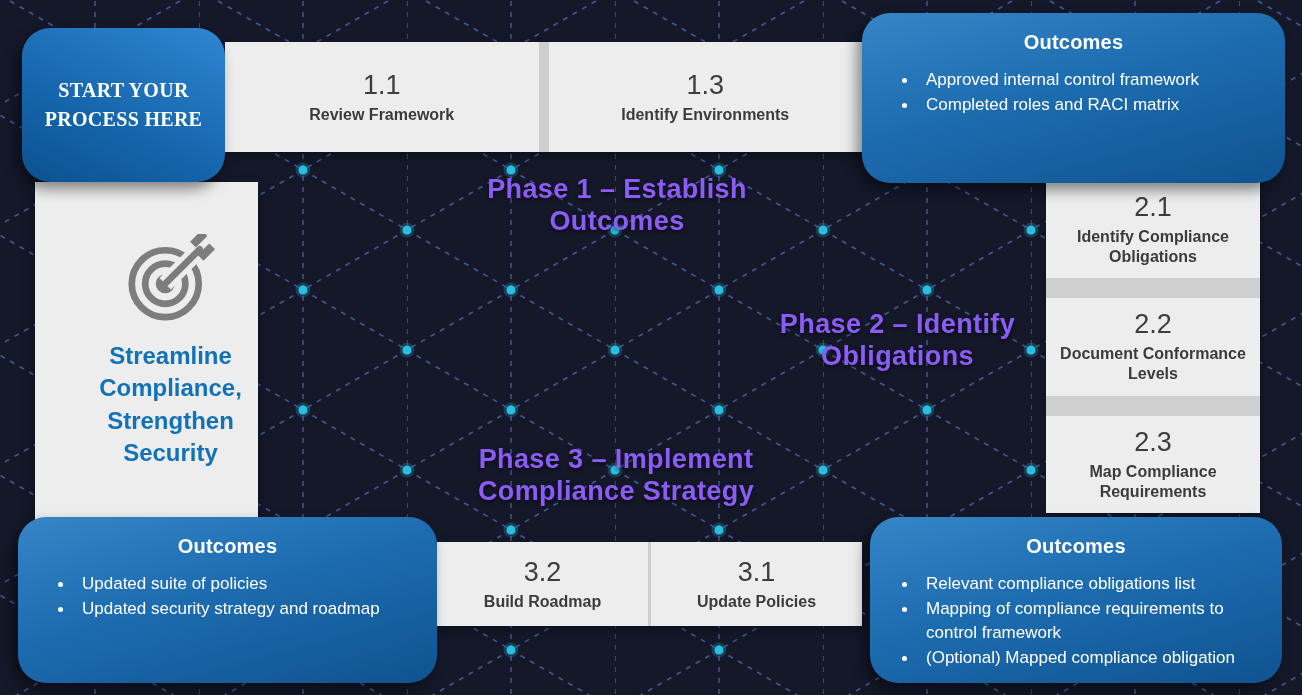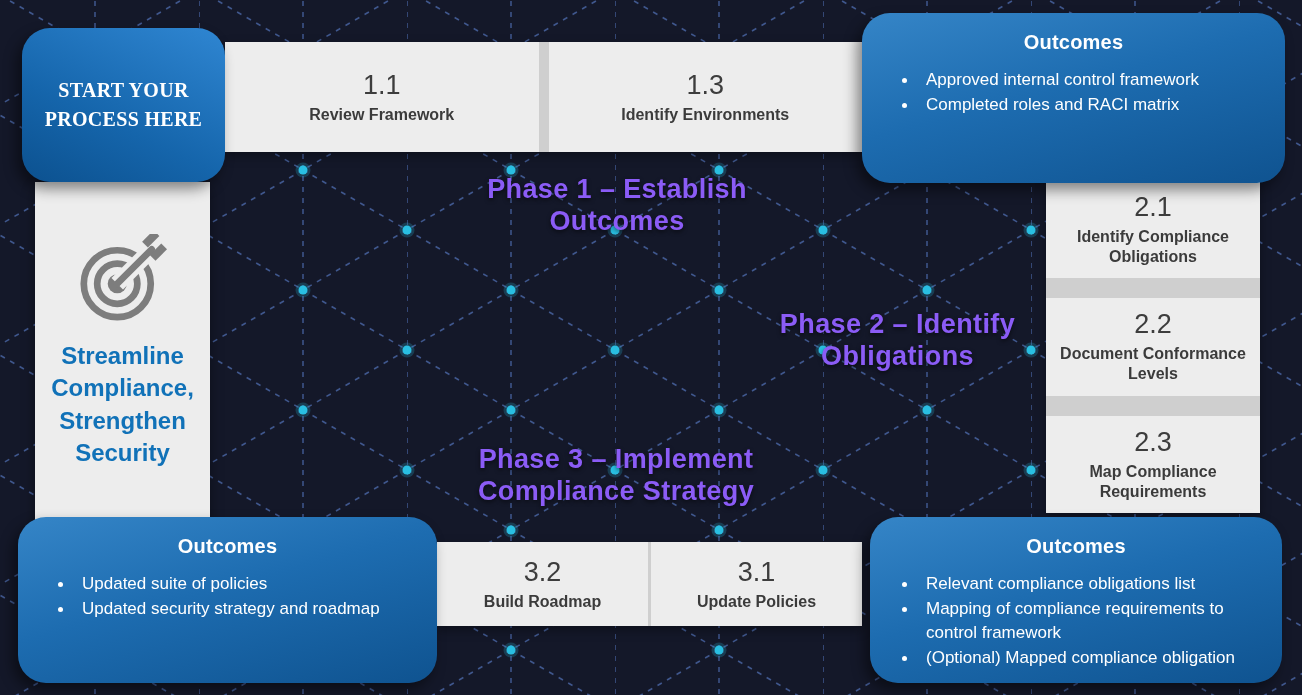--- a/index.html
+++ b/index.html
@@ -48,20 +48,21 @@
     padding:4px 10px;box-sizing:border-box;
   }
   .step .num{font-size:27px;font-weight:400;color:#3d3d3d;margin-bottom:4px;}
   .step .lbl{font-size:16px;font-weight:bold;line-height:1.25;color:#3b3b3b;}
 
   
   .panel{
     position:absolute;z-index:1;left:35px;top:182px;width:175px;height:350px;
     background:#ededed;display:flex;flex-direction:column;align-items:center;
     box-shadow:0 6px 12px rgba(0,0,0,.4);
+    padding-left:48px;
   }
   .panel .icon{margin-top:52px;}
   .panel .mission{
     margin-top:18px;text-align:center;color:#1172b8;font-weight:bold;
     font-size:24px;line-height:1.35;padding:0 8px;
   }
 
   
   .phase{
     position:absolute;z-index:1;text-align:center;color:#8b5cf6;

